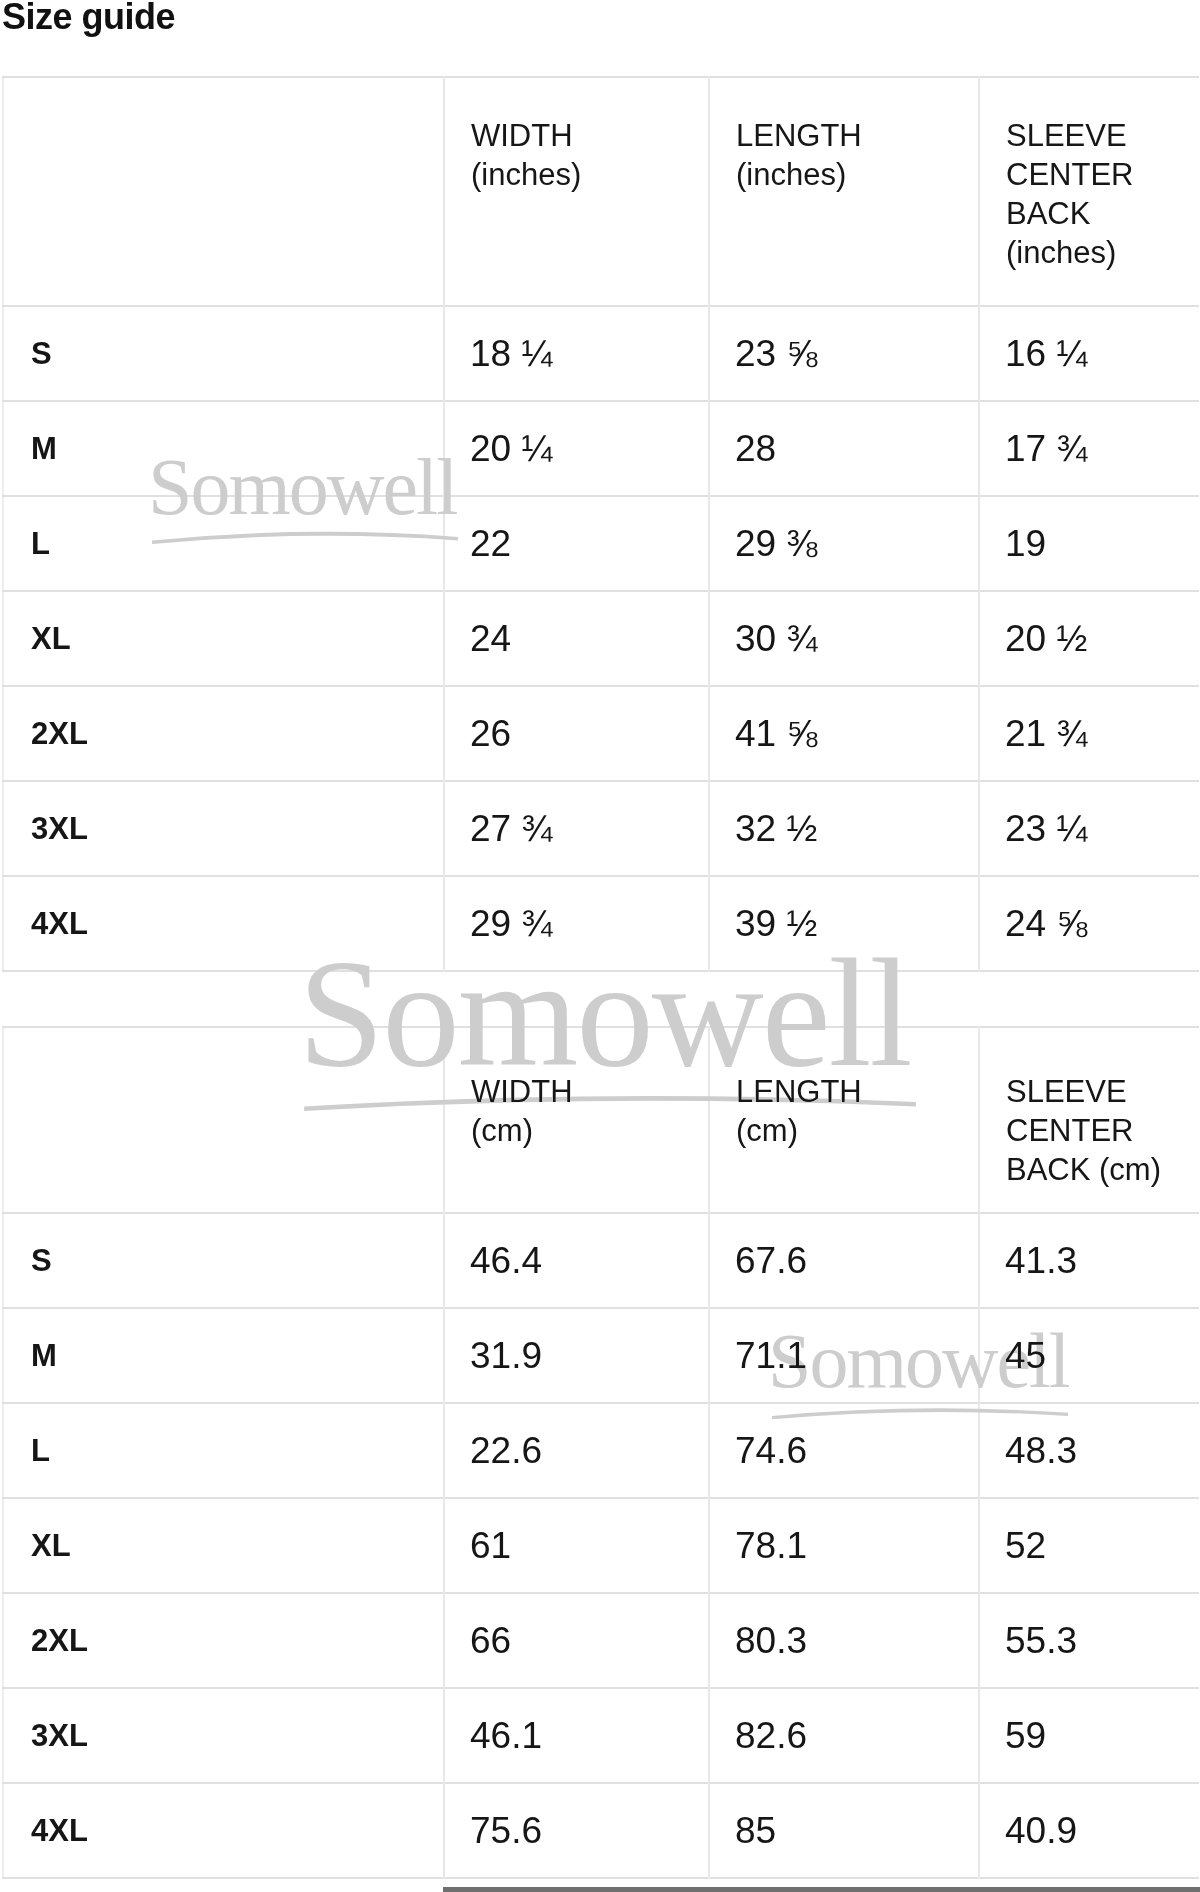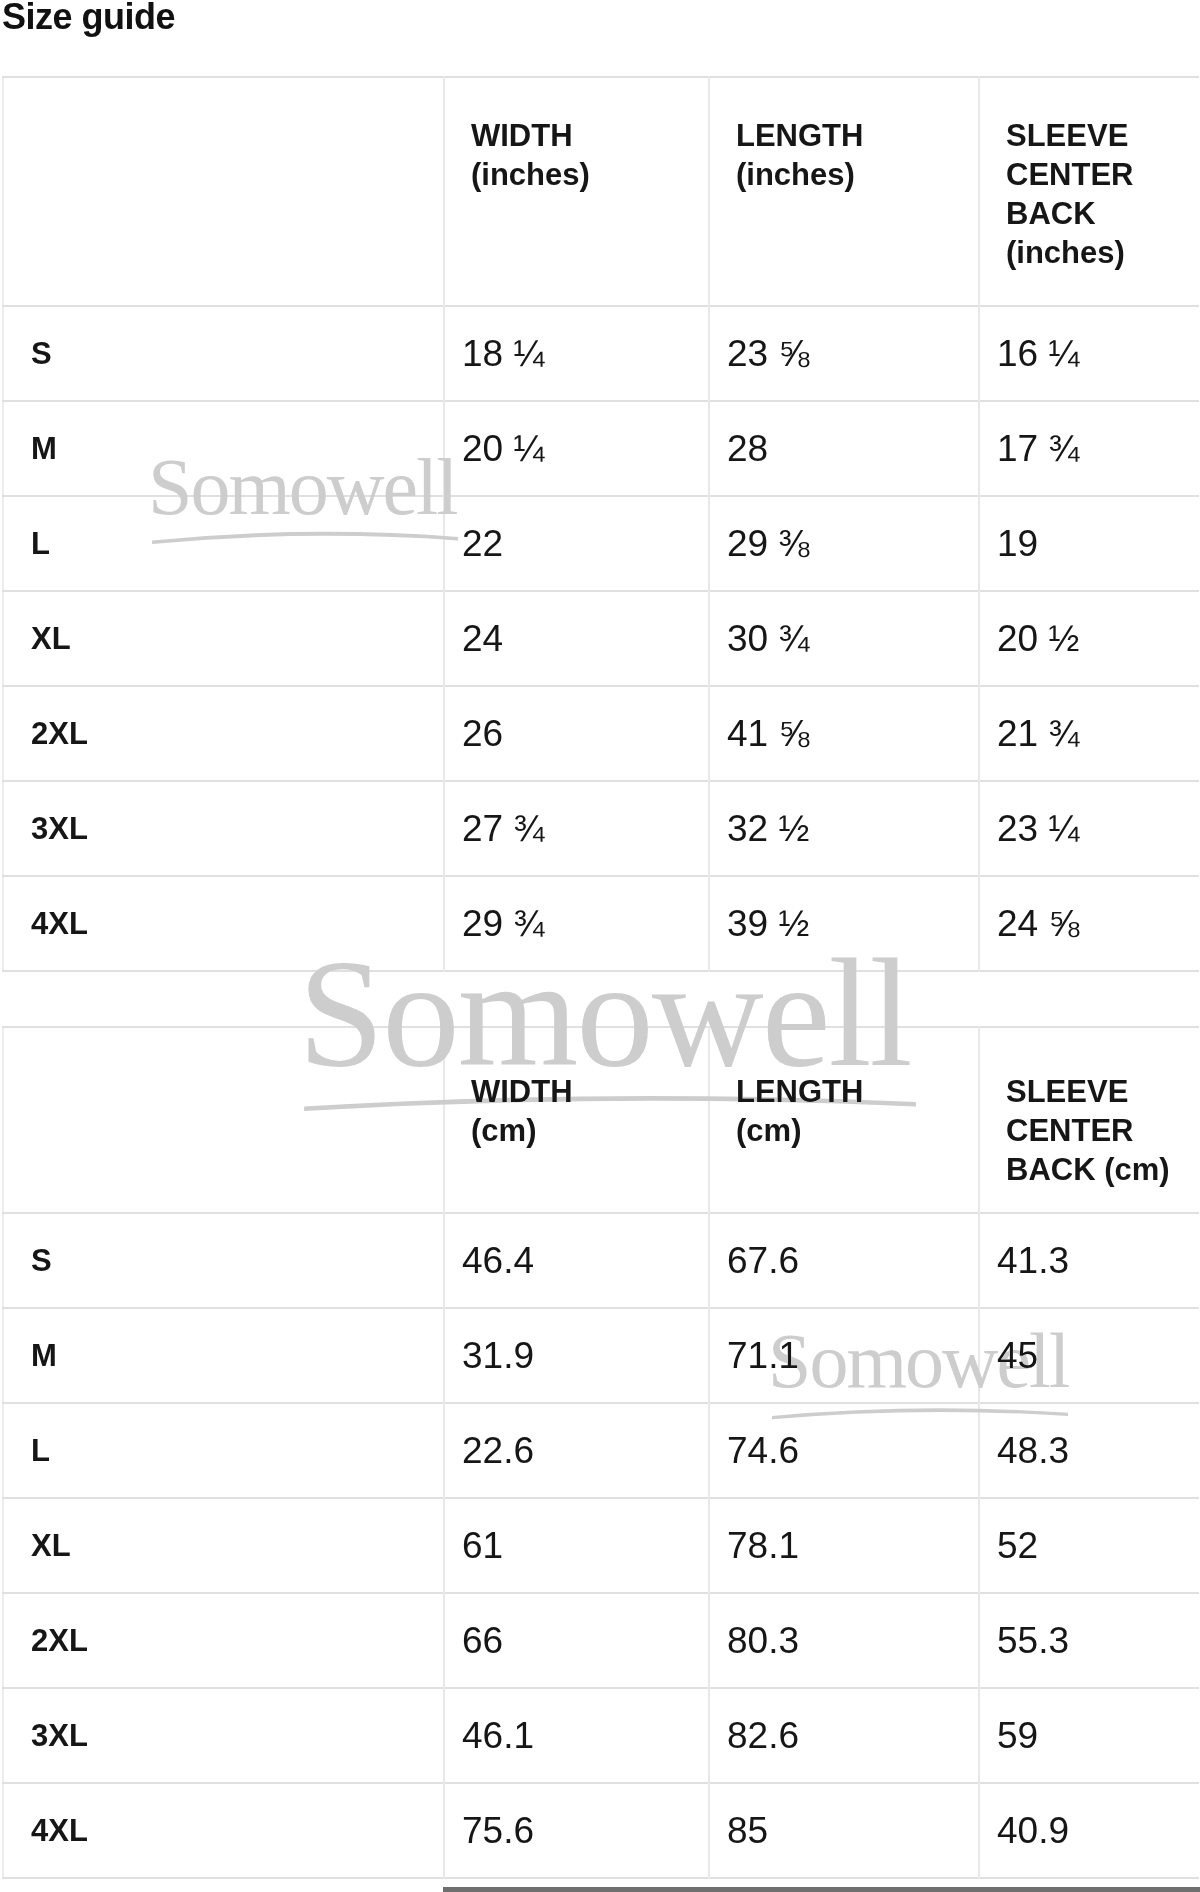--- a/index.html
+++ b/index.html
@@ -34,34 +34,34 @@
   .size-table th,.size-table td{
     margin:0;border:none;text-align:left;
     overflow:visible;white-space:nowrap;
   }
   .size-table col.c1{width:441px;}
   .size-table col.c2{width:265px;}
   .size-table col.c3{width:270px;}
   .size-table col.c4{width:220px;}
   .size-table thead th{
     vertical-align:top;
-    font-size:31px;font-weight:bold;line-height:39px;
+    font-size:31px;font-weight:normal;line-height:39px;
     padding:16px 0 0 26px;
   }
   .tbl-inches thead tr{height:229px;}
   .tbl-inches thead th{padding-top:38px;}
   .tbl-cm thead tr{height:186px;}
   .tbl-cm thead th{padding-top:44px;}
   .size-table thead th .hl{display:block;}
   .size-table tbody tr{height:95px;border-top:2px solid var(--border-h);}
   .size-table tbody th.size{
     font-size:31px;font-weight:bold;padding-left:27px;vertical-align:middle;
   }
   .size-table tbody td{
-    font-size:37px;font-weight:normal;padding-left:17px;vertical-align:middle;
+    font-size:37px;font-weight:normal;padding-left:25px;vertical-align:middle;
     font-family:"Liberation Sans","DejaVu Sans",sans-serif;
   }
   .size-table .vb{border-right:2px solid var(--border-v);}
   
   .wm{
     position:absolute;
     color:var(--watermark);
     font-family:Liberation Serif, serif;
     line-height:1;letter-spacing:-2px;
     mix-blend-mode:darken;

